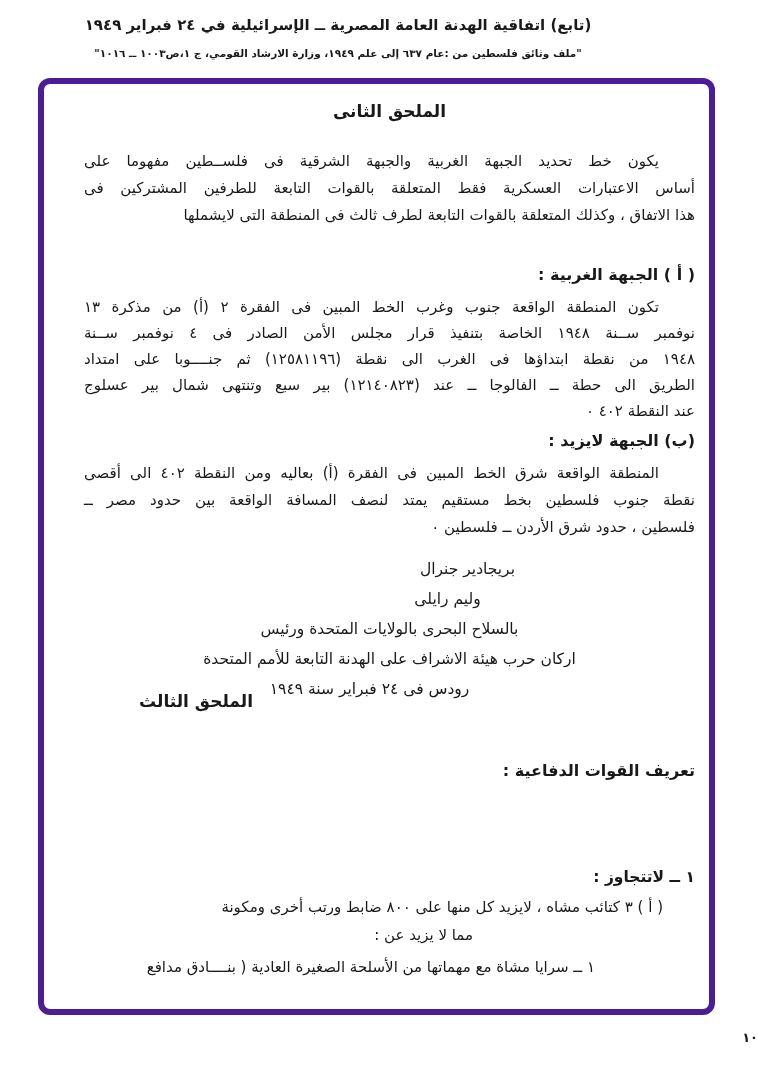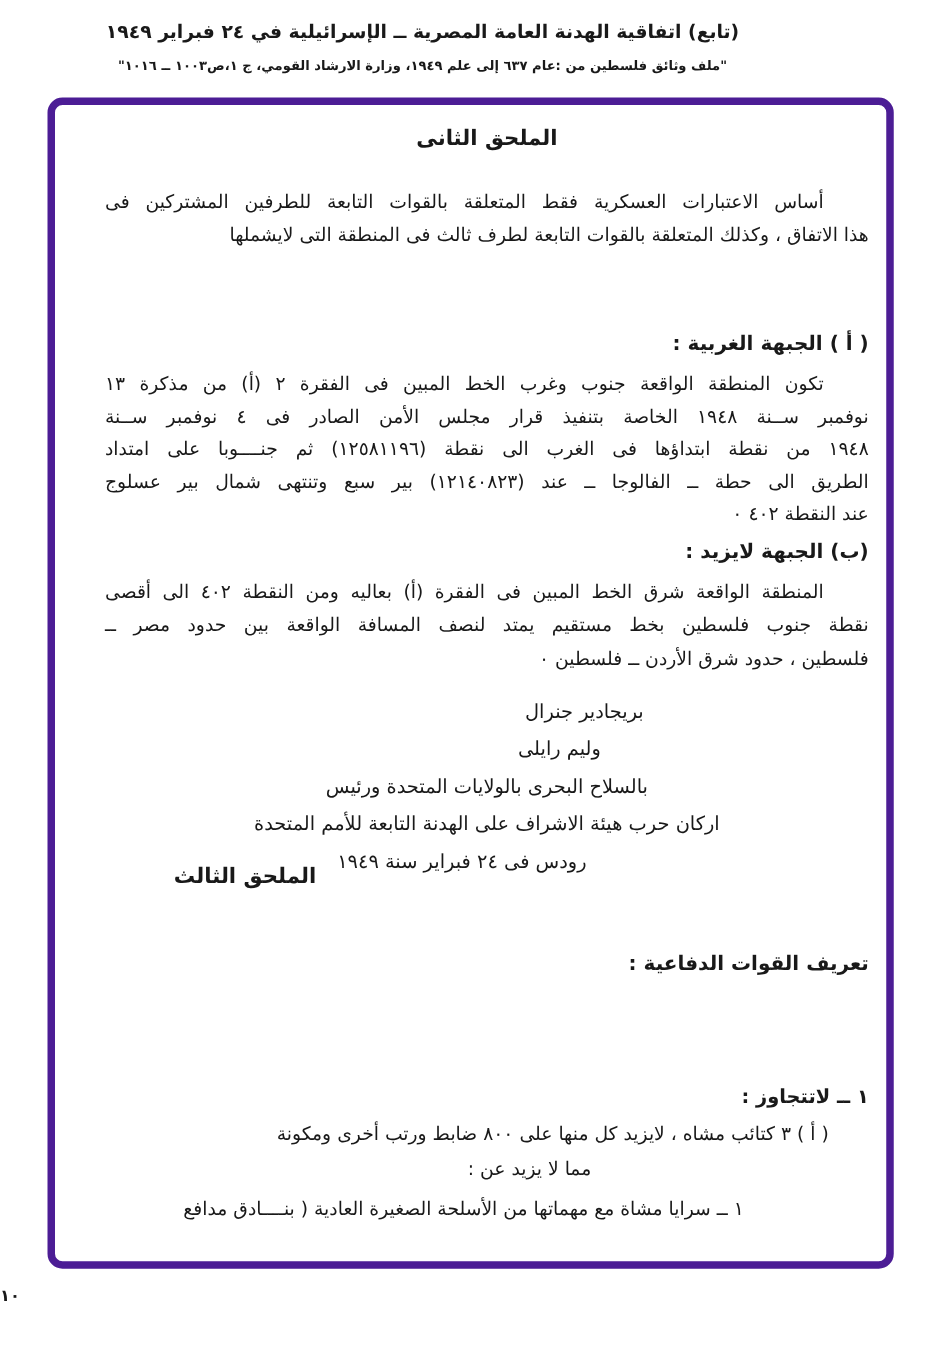--- a/index.html
+++ b/index.html
@@ -39,36 +39,37 @@
   .sig .tline:nth-child(2){transform:translateX(58px);}
   .sig .tline:nth-child(5){transform:translateX(-20px);}
   #annex3-title{top:604px;font-size:17px;text-align:left;transform:translateX(55px);}
   #def-heading{top:674px;font-size:16px;text-align:right;}
   #ground-heading{top:746px;text-align:right;padding-left:0;padding-right:14px;}
   #item1-heading{top:780px;font-size:15.5px;text-align:right;}
   #item1a-line1{top:810px;text-align:right;padding-right:32px;}
   #item1a-line2{top:838px;text-align:right;padding-right:222px;}
   #item1a-sub1{top:870px;text-align:right;padding-right:100px;}
   #page-number{
-    position:absolute;left:0;top:1030px;width:758px;text-align:left;
+    position:absolute;left:0;top:1030px;width:758px;text-align:right;
     font-size:13px;font-weight:bold;
   }
 </style>
 </head>
 <body>
 
 <div class="hdr" id="hdr-line1">(تابع) اتفاقية الهدنة العامة المصرية ــ الإسرائيلية في ٢٤ فبراير ١٩٤٩</div>
 <div class="hdr" id="hdr-line2">"ملف وثائق فلسطين من :عام ٦٣٧ إلى علم ١٩٤٩، وزارة الارشاد القومي، ج ١،ص١٠٠٣ ــ ١٠١٦"</div>
 
 <div class="doc-box">
   <div class="content">
 
     <div class="blk center bold" id="annex2-title">الملحق الثانى</div>
 
     <div class="blk para indent-first" id="annex2-intro">
+        <div class="tline">يكون خط تحديد الجبهة الغربية والجبهة الشرقية فى فلســطين مفهوما على</div>
         <div class="tline">أساس الاعتبارات العسكرية فقط المتعلقة بالقوات التابعة للطرفين المشتركين فى</div>
         <div class="tline">هذا الاتفاق ، وكذلك المتعلقة بالقوات التابعة لطرف ثالث فى المنطقة التى لايشملها</div>
       </div>
 
     <div class="blk bold" id="heading-a">( أ ) الجبهة الغربية :</div>
 
     <div class="blk para indent-first" id="para-a">
         <div class="tline">تكون المنطقة الواقعة جنوب وغرب الخط المبين فى الفقرة ٢ (أ) من مذكرة ١٣</div>
         <div class="tline">نوفمبر ســنة ١٩٤٨ الخاصة بتنفيذ قرار مجلس الأمن الصادر فى ٤ نوفمبر ســنة</div>
         <div class="tline">١٩٤٨ من نقطة ابتداؤها فى الغرب الى نقطة (١٢٥٨١١٩٦) ثم جنــــوبا على امتداد</div>

